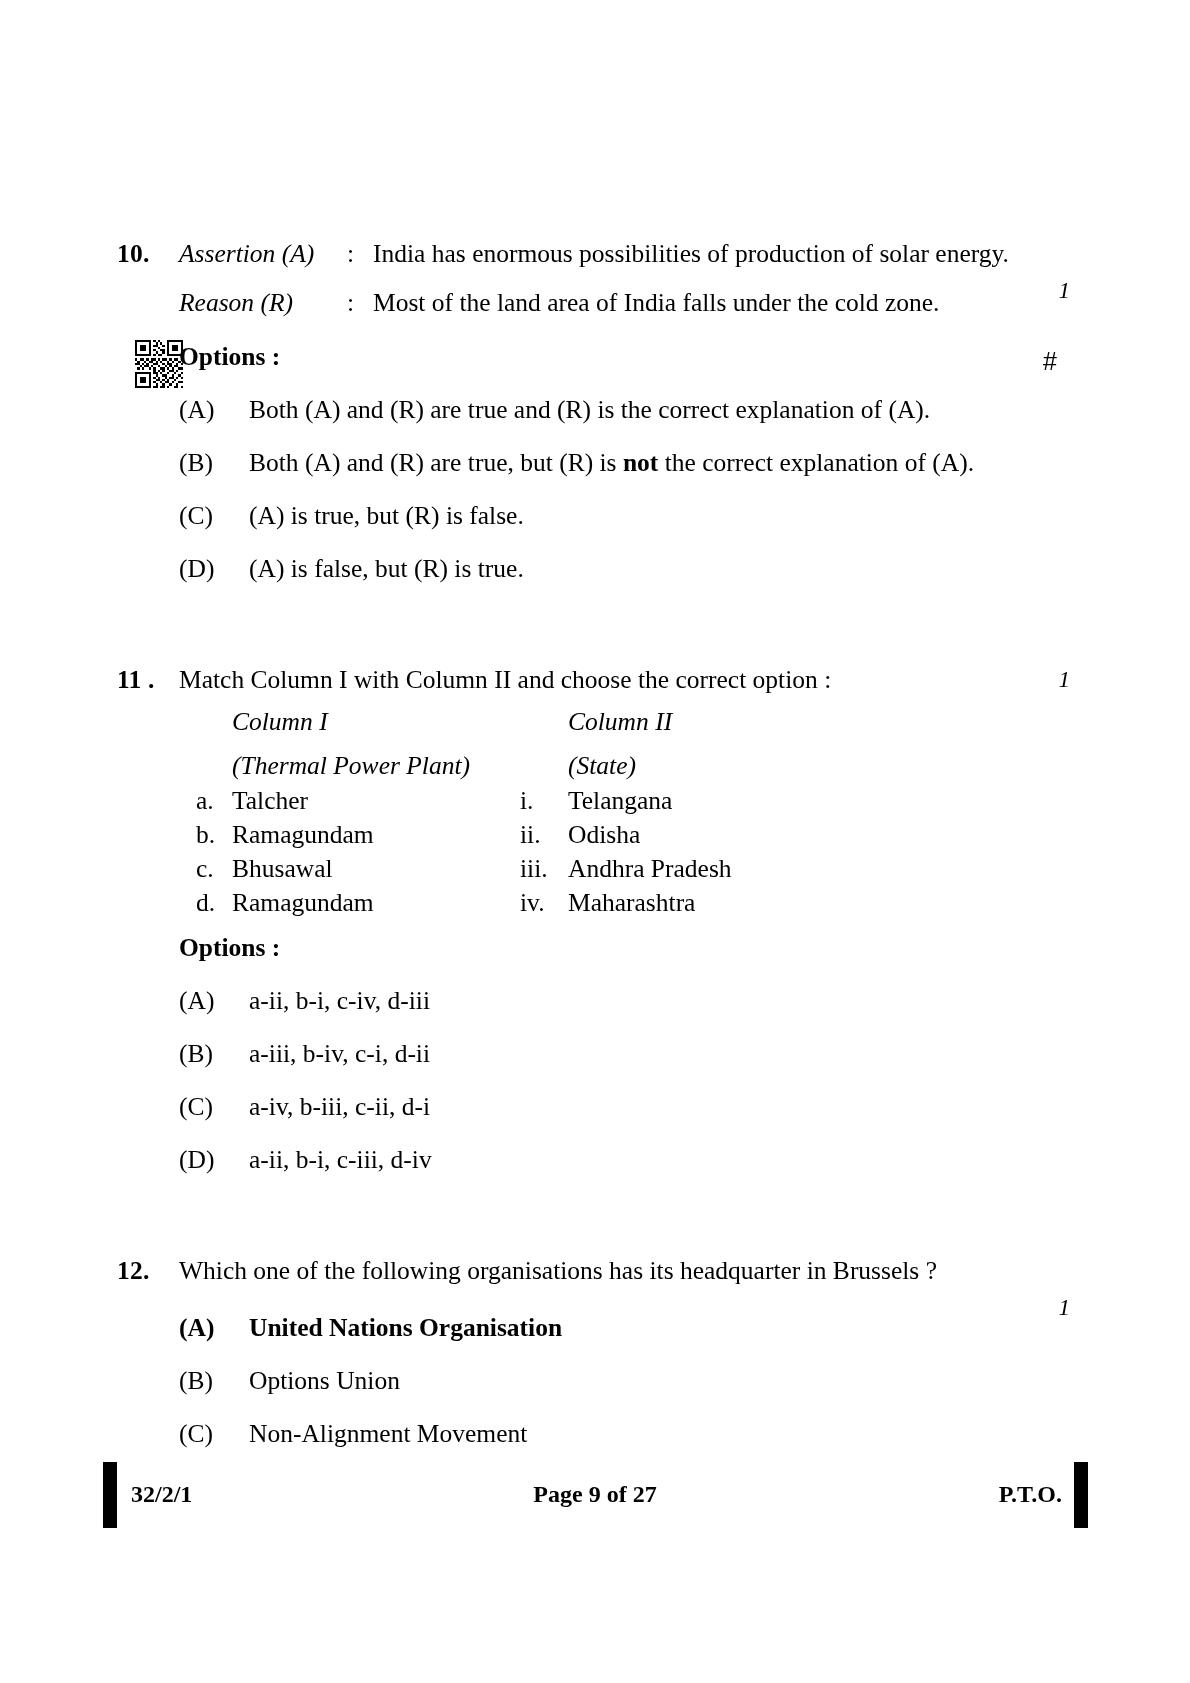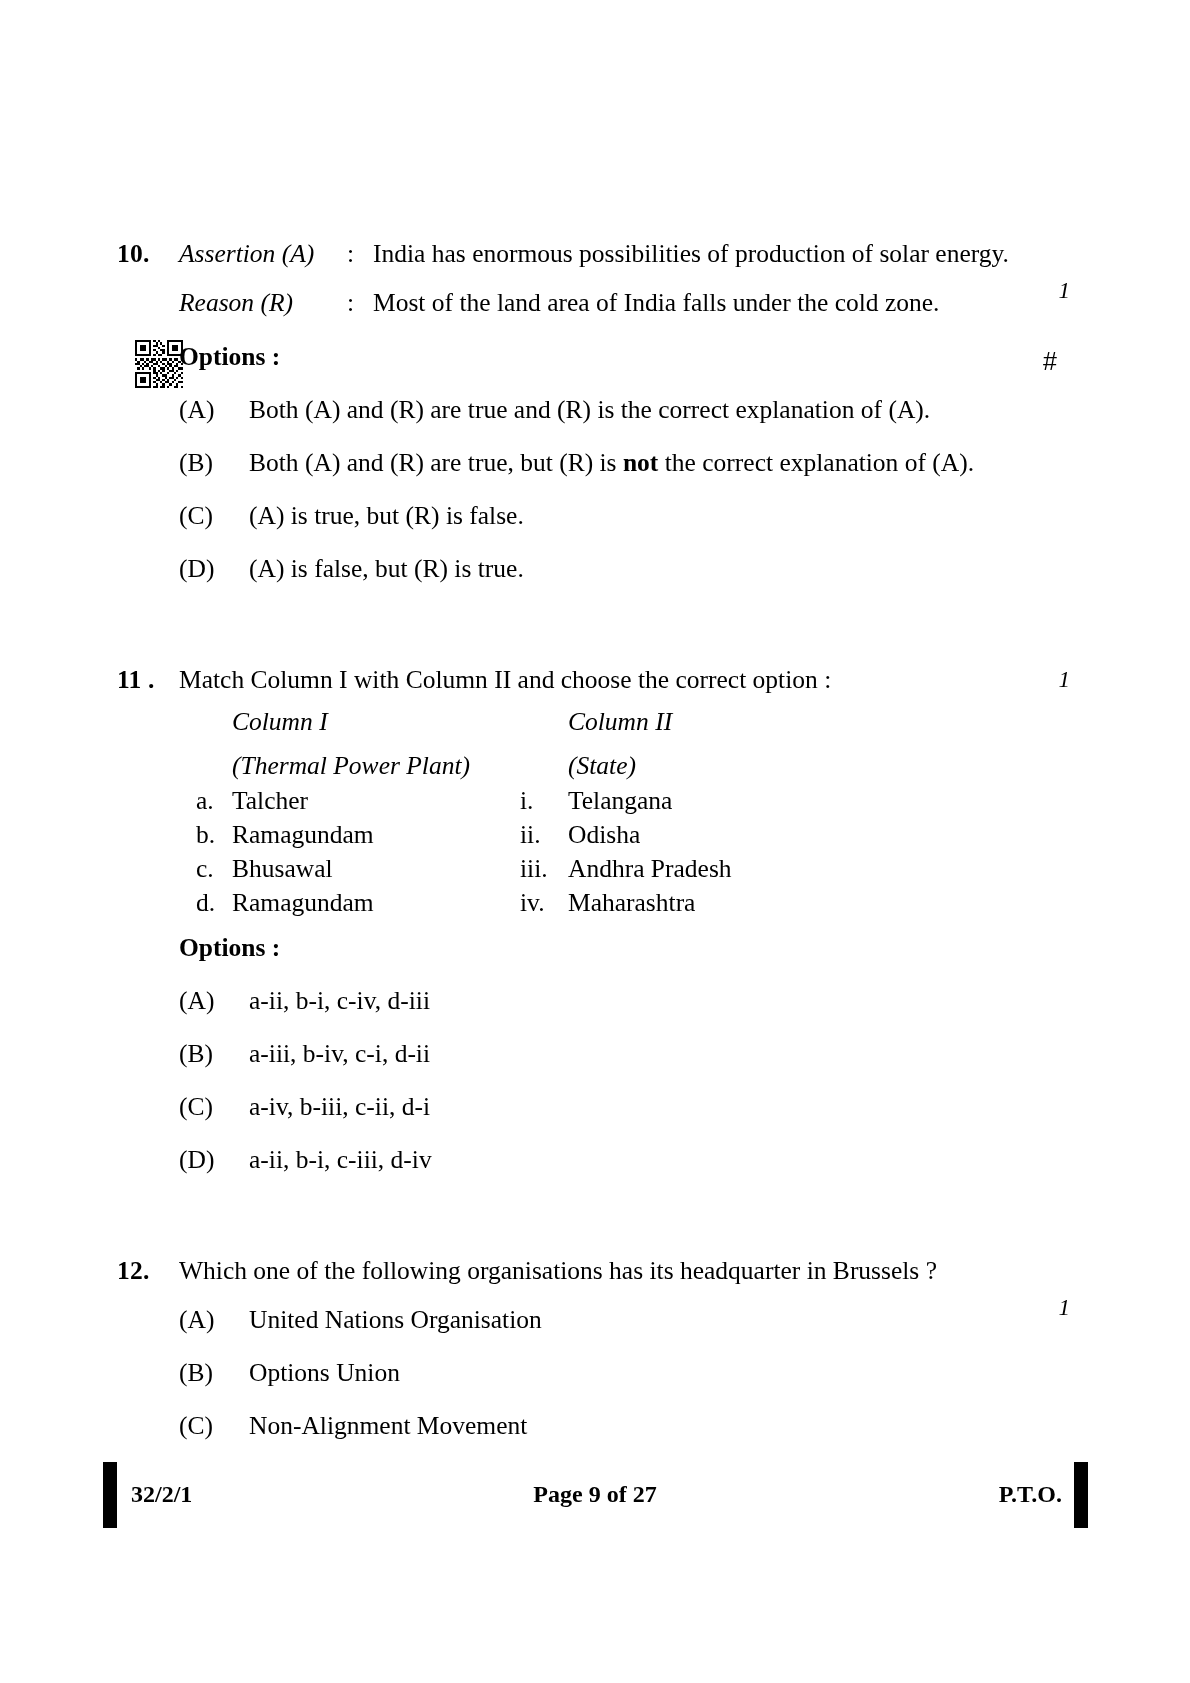--- a/index.html
+++ b/index.html
@@ -452,21 +452,21 @@
     </div>
 
     <div class="spacer-lg"></div>
     <div class="spacer-sm"></div>
 
     <div class="q-block">
       <div class="q-num">12.</div>
       <div class="marks" style="top:37px;">1</div>
       <div class="q-body justify" style="margin-right:230px;">Which one of the following organisations has its headquarter in Brussels ?</div>
 
-      <div class="opt-row" style="margin-top:12px;">
+      <div class="opt-row" style="margin-top:20px;font-weight:bold;">
         <span class="opt-key">(A)</span><span class="opt-text">United Nations Organisation</span>
       </div>
       <div class="opt-row">
         <span class="opt-key">(B)</span><span class="opt-text">Options Union</span>
       </div>
       <div class="opt-row">
         <span class="opt-key">(C)</span><span class="opt-text">Non-Alignment Movement</span>
       </div>
     </div>
 

